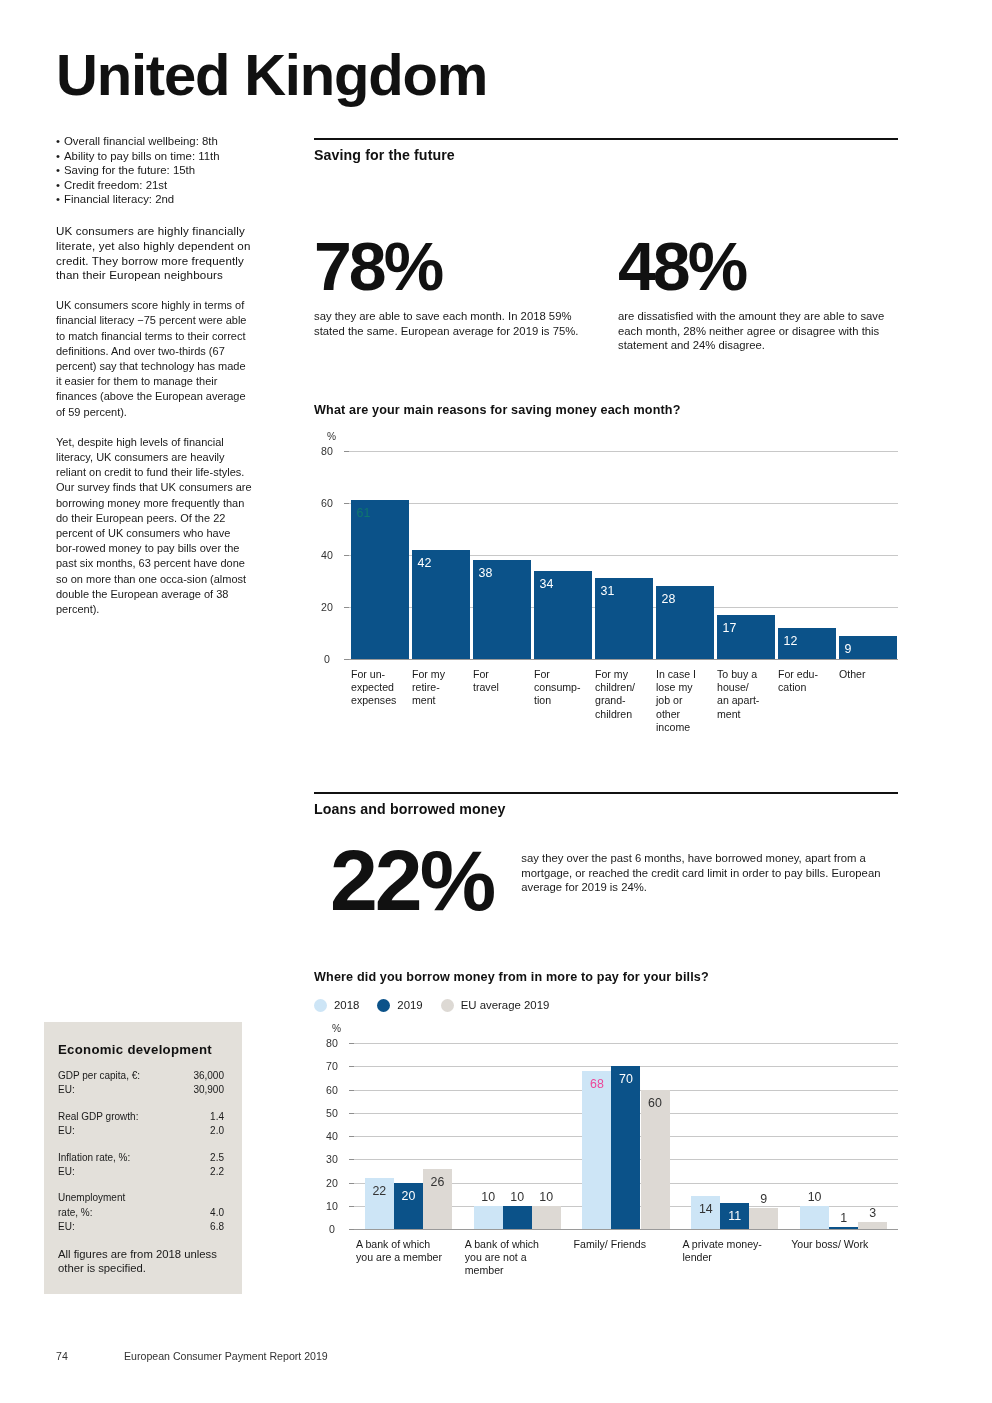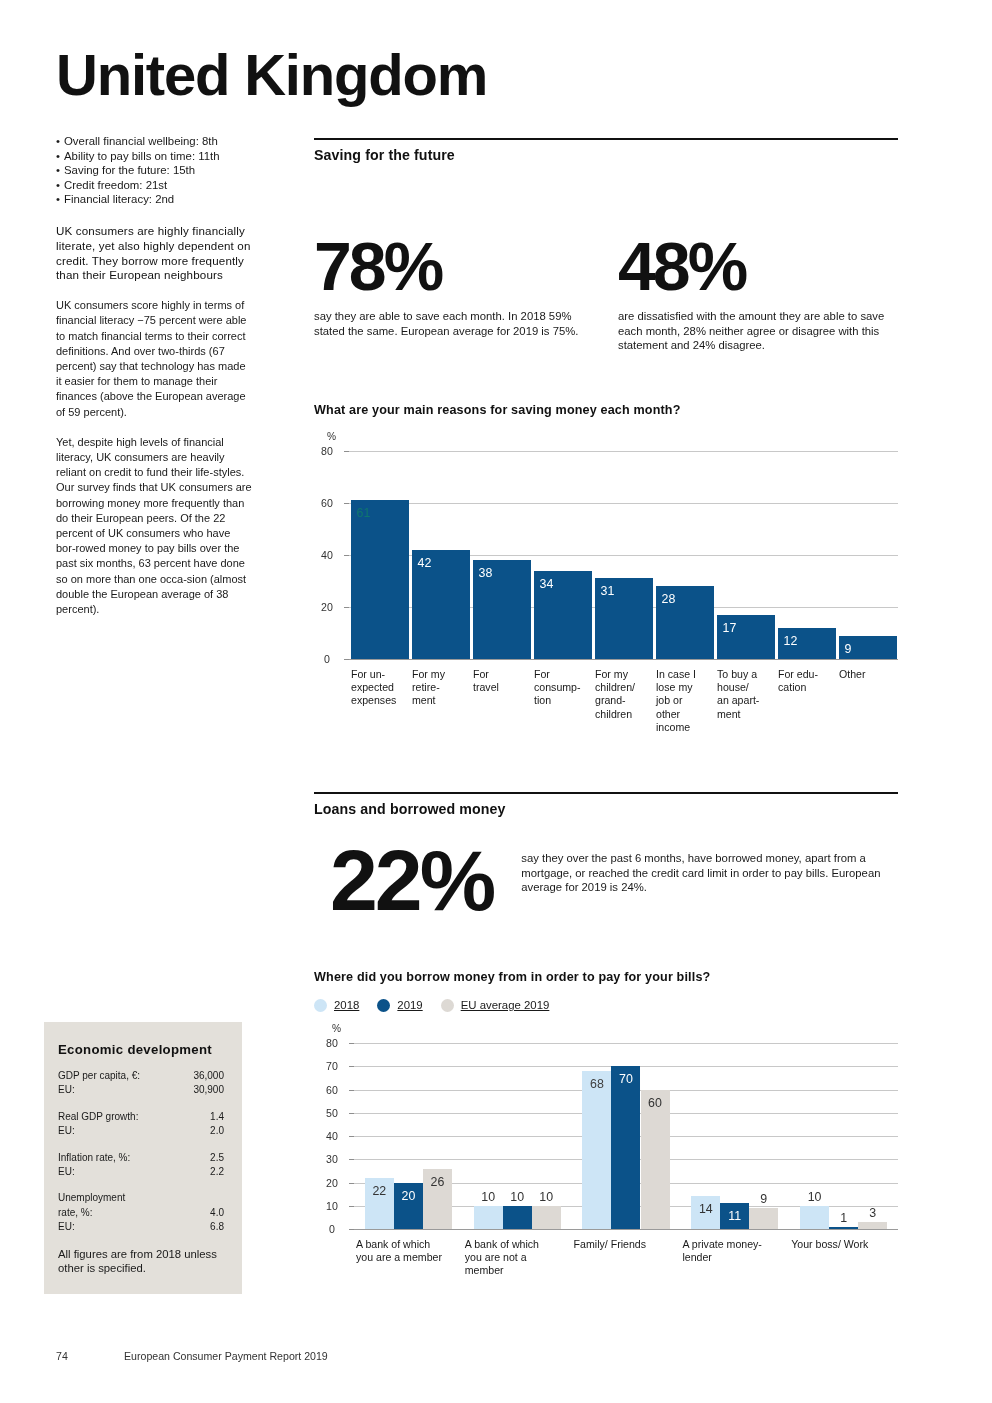--- a/index.html
+++ b/index.html
@@ -168,21 +168,21 @@
     color: #1a1a1a;
   }
 
   
   .legend { position: absolute; display: flex; align-items: center; }
   .legend-item { display: flex; align-items: center; margin-right: 18px; }
   .legend-dot {
     width: 13px; height: 13px; border-radius: 50%;
     margin-right: 7px;
   }
-  .legend-label { font-size: 11.4px; color: #1a1a1a; text-decoration: underline; }
+  .legend-label { font-size: 11.4px; color: #1a1a1a; }
 
   
   .loan-flex { display: flex; align-items: flex-start; }
   .loan-num {
     font-size: 86px; font-weight: bold; letter-spacing: -3px;
     line-height: 1.0; color: #111; width: 196px; margin-left: 16px;
   }
   .loan-cap {
     font-size: 11.3px; line-height: 14.6px; color: #1a1a1a;
     width: 386px; padding-top: 14px;
@@ -375,21 +375,21 @@
   <div style="position:absolute; left:0; top:792px; width:584px;">
     <div class="section-rule"></div>
     <div class="section-head">Loans and borrowed money</div>
     <div class="loan-flex" style="margin-top:20px;">
       <div class="loan-num">22%</div>
       <div class="loan-cap">say they over the past 6 months, have borrowed money, apart from a mortgage, or reached the credit card limit in order to pay bills. European average for 2019 is 24%.</div>
     </div>
   </div>
 
   <div style="position:absolute; left:0; top:970px; width:584px;">
-    <div class="chart-title">Where did you borrow money from in order to pay for your bills?</div>
+    <div class="chart-title">Where did you borrow money from in more to pay for your bills?</div>
     <div class="legend" id="chart2-legend" style="position:relative; margin-top:13px; height:16px;">
         <div class="legend-item">
           <span class="legend-dot" style="background: rgb(205, 229, 246);"></span>
           <span class="legend-label">2018</span>
         </div>
         <div class="legend-item">
           <span class="legend-dot" style="background: rgb(11, 82, 137);"></span>
           <span class="legend-label">2019</span>
         </div>
         <div class="legend-item">
@@ -424,21 +424,21 @@
         <div class="ytick" style="left: 7px; top: 45.25px;">70</div>
         <div class="gridline" style="left: 40px; top: 22px; width: 544px;"></div>
         <div class="tickmark" style="left: 35px; top: 22px;"></div>
         <div class="ytick" style="left: 7px; top: 22px;">80</div>
         <div class="axis-unit" style="left: 18px; top: 2px;">%</div>
         <div class="bar" style="left: 50.88px; width: 29.0133px; height: 51.15px; bottom: 72px; background: rgb(205, 229, 246);"></div>
         <div class="bar-val" style="color: rgb(51, 51, 51); left: 65.3867px; transform: translateX(-50%); top: 163.85px;">22</div>
         <div class="bar" style="left: 159.68px; width: 29.0133px; height: 23.25px; bottom: 72px; background: rgb(205, 229, 246);"></div>
         <div class="bar-val" style="color: rgb(51, 51, 51); left: 174.187px; transform: translateX(-50%); top: 169.75px;">10</div>
         <div class="bar" style="left: 268.48px; width: 29.0133px; height: 158.1px; bottom: 72px; background: rgb(205, 229, 246);"></div>
-        <div class="bar-val" style="color: #404040; left: 282.987px; transform: translateX(-50%); top: 56.9px; text-align: center;">68</div>
+        <div class="bar-val" style="color: #ec4899; left: 282.987px; transform: translateX(-50%); top: 56.9px; text-align: center;">68</div>
         <div class="bar" style="left: 377.28px; width: 29.0133px; height: 32.55px; bottom: 72px; background: rgb(205, 229, 246);"></div>
         <div class="bar-val" style="color: rgb(51, 51, 51); left: 391.787px; transform: translateX(-50%); top: 182.45px;">14</div>
         <div class="bar" style="left: 486.08px; width: 29.0133px; height: 23.25px; bottom: 72px; background: rgb(205, 229, 246);"></div>
         <div class="bar-val" style="color: rgb(51, 51, 51); left: 500.587px; transform: translateX(-50%); top: 169.75px;">10</div>
         <div class="bar" style="left: 79.8933px; width: 29.0133px; height: 46.5px; bottom: 72px; background: rgb(11, 82, 137);"></div>
         <div class="bar-val" style="color: rgb(255, 255, 255); left: 94.4px; transform: translateX(-50%); top: 168.5px;">20</div>
         <div class="bar" style="left: 188.693px; width: 29.0133px; height: 23.25px; bottom: 72px; background: rgb(11, 82, 137);"></div>
         <div class="bar-val" style="color: rgb(51, 51, 51); left: 203.2px; transform: translateX(-50%); top: 169.75px;">10</div>
         <div class="bar" style="left: 297.493px; width: 29.0133px; height: 162.75px; bottom: 72px; background: rgb(11, 82, 137);"></div>
         <div class="bar-val" style="color: rgb(255, 255, 255); left: 312px; transform: translateX(-50%); top: 52.25px;">70</div>

